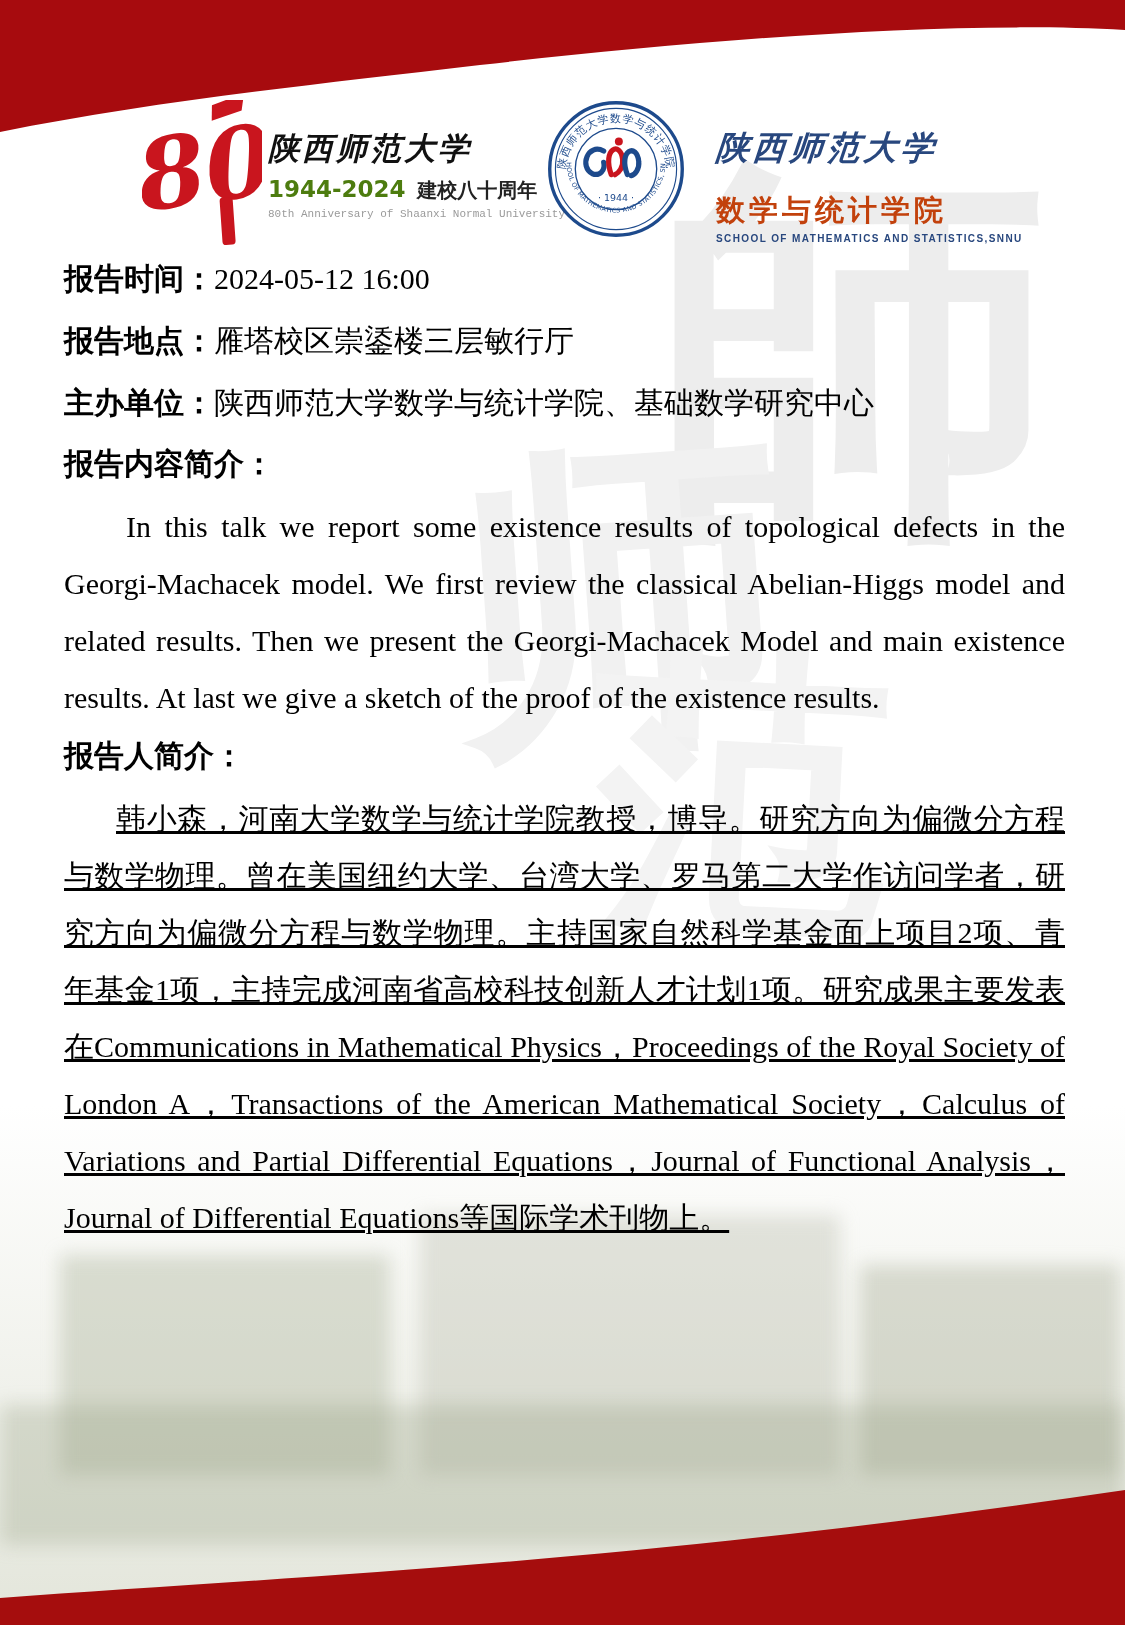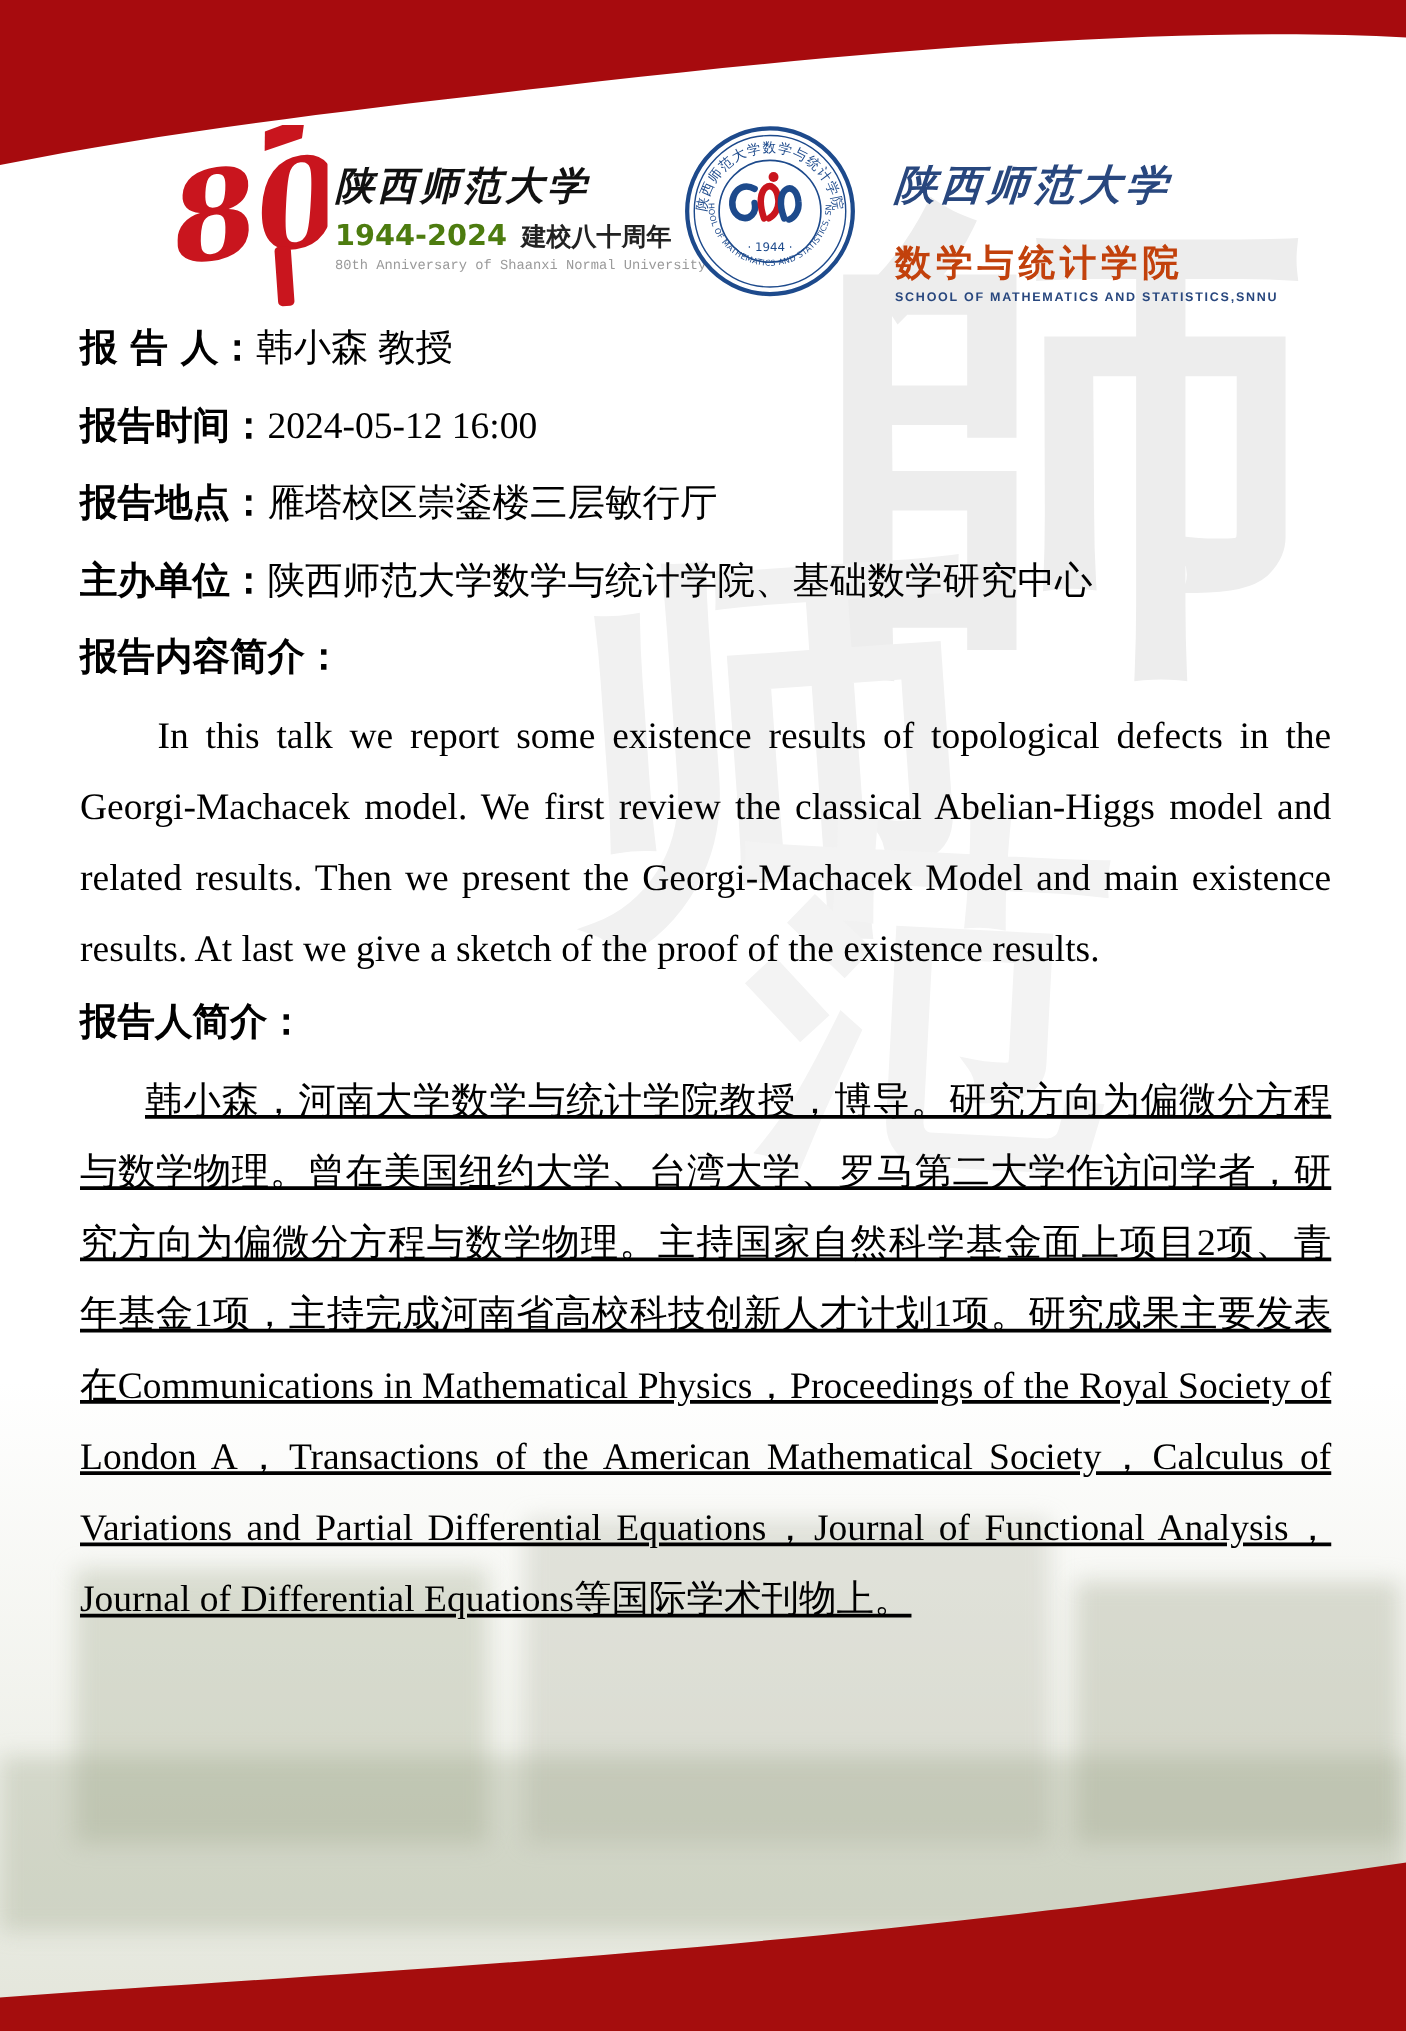--- a/index.html
+++ b/index.html
@@ -135,23 +135,20 @@
     <div class="school-logo">
       <div class="sl-cal">陕西师范大学</div>
       <div class="sl-dept">数学与统计学院</div>
       <div class="sl-en">SCHOOL OF MATHEMATICS AND STATISTICS,SNNU</div>
     </div>
   </div>
 
   <div class="content">
 
     <p class="info-row">
-      <span class="lbl">报 告 人：</span><span>韩小森 教授</span>
-    </p>
-    <p class="info-row">
       <span class="lbl">报告时间：</span><span>2024-05-12  16:00</span>
     </p>
     <p class="info-row">
       <span class="lbl">报告地点：</span><span>雁塔校区崇鋈楼三层敏行厅</span>
     </p>
     <p class="info-row">
       <span class="lbl">主办单位：</span><span>陕西师范大学数学与统计学院、基础数学研究中心</span>
     </p>
 
     <p class="sec-head">报告内容简介：</p>

